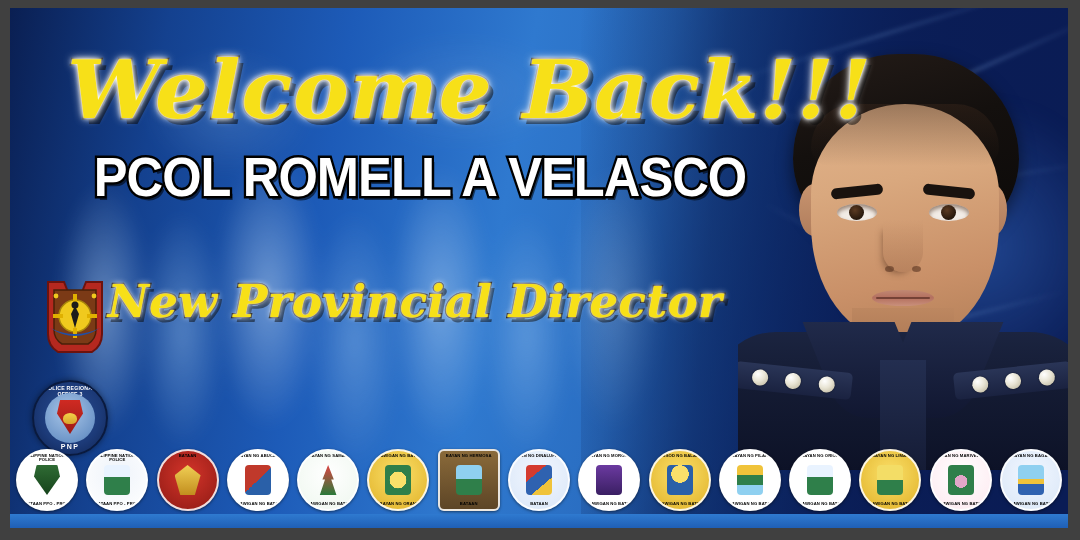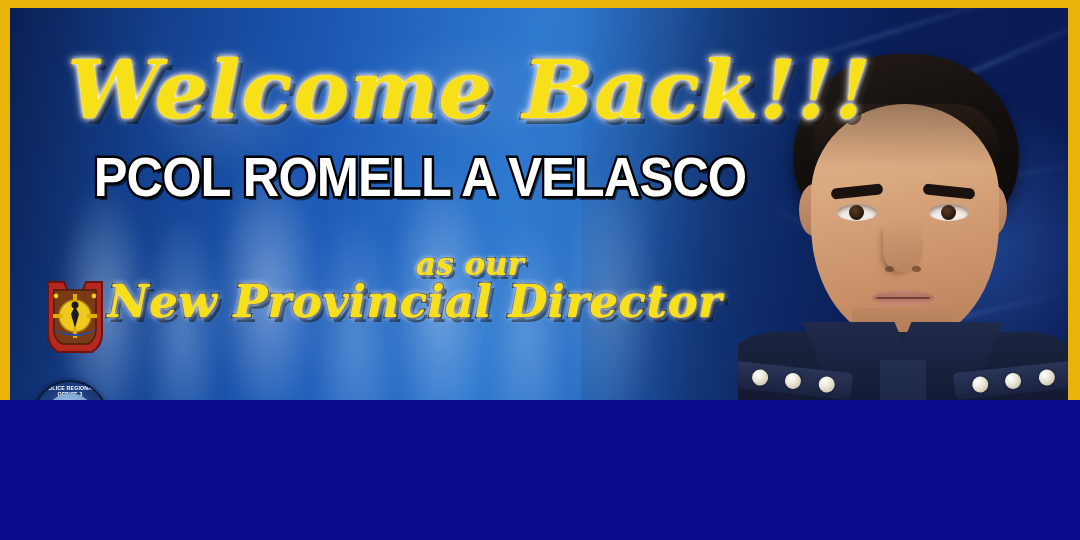--- a/index.html
+++ b/index.html
@@ -10,22 +10,22 @@
     height: 540px;
     overflow: hidden;
     background: #0a0a8f;
     font-family: "Liberation Sans", sans-serif;
   }
 
   
   #poster {
     position: relative;
     width: 1080px;
-    height: 400px;
-    background: #eab308;
+    height: 540px;
+    background: #404040;
     overflow: hidden;
   }
 
   
   #canvas {
     position: absolute;
     left: 10px; top: 8px;
     width: 1058px; height: 520px;
     overflow: hidden;
     background: #0b2a6b;
@@ -465,21 +465,20 @@
       </div>
       <div class="p-board-r">
         <span class="pip"></span>
         <span class="pip"></span>
         <span class="pip"></span>
       </div>
     </div>
 
     <div class="welcome">Welcome Back!!!</div>
     <div class="name">PCOL ROMELL A VELASCO</div>
-    <div class="as-our">as our</div>
     <div class="newpd">New Provincial Director</div>
 
 
     <div class="seal-pnp-shield">
       <svg viewBox="0 0 66 82" width="66" height="82" aria-hidden="true">
         <path d="M6 6 h16 l4 10 h14 l4 -10 h16 v52 q0 12 -10 18 h-34 q-10 -6 -10 -18 z" fill="#b5281f" stroke="#6c130e" stroke-width="2"></path>
         <path d="M12 14 h42 v40 q0 9 -8 14 h-26 q-8 -5 -8 -14 z" fill="#7b3a16" stroke="#4a2009" stroke-width="1.5"></path>
         <circle cx="33" cy="40" r="16" fill="#f0c91e" stroke="#a8850b" stroke-width="1.5"></circle>
         <g fill="#e0b000">
           <rect x="31" y="18" width="4" height="10"></rect>

